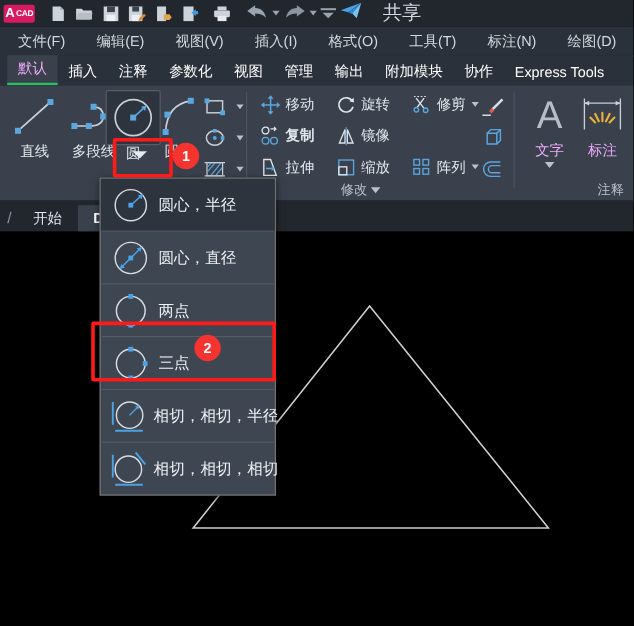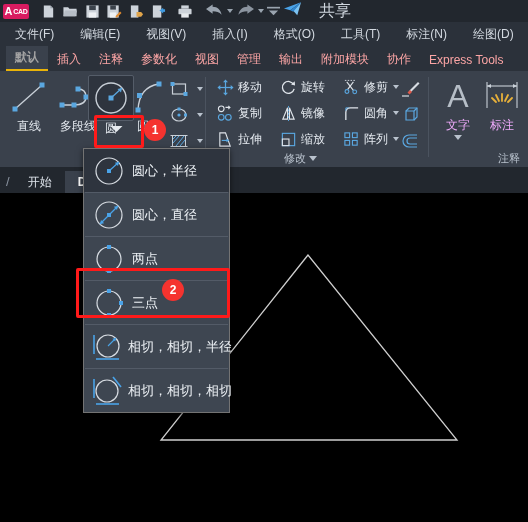--- a/index.html
+++ b/index.html
@@ -48,26 +48,26 @@
     color:#d3d9e0;font-size:12px;padding:0 9px;height:24px;
     display:flex;align-items:center;white-space:nowrap;
   }
 
   
   .tab-bar{
     position:absolute;left:0;top:46px;width:528px;height:25px;
     background:#2b313a;display:flex;align-items:flex-end;
   }
   .rtab{
-    color:#fca5a5;font-size:12px;padding:0 9px;height:23px;
+    color:#ffffff;font-size:12px;padding:0 9px;height:23px;
     display:flex;align-items:center;white-space:nowrap;
   }
   .rtab.active{
-    background:#3a414c;color:#a3a3a3;font-weight:bold;
-    border-bottom:2px solid #eab308;height:23px;
+    background:#3a414c;color:#f0abfc;font-weight:normal;
+    border-bottom:2px solid #22c55e;height:23px;
   }
 
   
   .ribbon{
     position:absolute;left:0;top:71px;width:528px;height:96px;
     background:#3a414c;border-bottom:1px solid #222831;
   }
   .panel{position:absolute;top:0;height:96px;}
   .panel-sep{
     position:absolute;top:6px;width:1px;height:80px;background:#4b535f;
@@ -410,51 +410,40 @@
               <path d="M4 3 L11 12" stroke="#dfe4ea" stroke-width="1.2" fill="none"></path>
               <path d="M11 3 L5 11" stroke="#dfe4ea" stroke-width="1.2" fill="none"></path>
               <circle cx="12.4" cy="13.6" r="2" fill="none" stroke="#5aa7e0" stroke-width="1.2"></circle>
               <circle cx="4.2" cy="13.2" r="2" fill="none" stroke="#5aa7e0" stroke-width="1.2"></circle>
             </svg>
         </div>
         <div class="ml">修剪</div>
         <div class="caret-sm"></div>
       </div>
 
-      <div class="mrow" style="left:8px;top:30px;">
+      <div class="mrow" style="left:8px;top:30px;font-weight:bold;">
         <div class="mi">
           <svg width="17" height="17" viewBox="0 0 18 18">
               <circle cx="4.5" cy="4" r="3" fill="none" stroke="#dfe4ea" stroke-width="1.2"></circle>
               <circle cx="4.5" cy="13" r="3" fill="none" stroke="#5aa7e0" stroke-width="1.2"></circle>
               <circle cx="12" cy="13" r="3" fill="none" stroke="#5aa7e0" stroke-width="1.2"></circle>
               <path d="M9 2.5h4.5l-1.4-1.6M13.5 2.5l-1.4 1.8" stroke="#dfe4ea" stroke-width="1.1" fill="none"></path>
             </svg>
         </div>
         <div class="ml">复制</div>
       </div>
       <div class="mrow" style="left:71px;top:30px;">
         <div class="mi">
           <svg width="17" height="17" viewBox="0 0 18 18">
               <path d="M8 3 L3 15 H8 Z" fill="none" stroke="#dfe4ea" stroke-width="1.2"></path>
               <path d="M10 3 L15 15 H10 Z" fill="none" stroke="#dfe4ea" stroke-width="1.2"></path>
               <line x1="9" y1="1" x2="9" y2="17" stroke="#5aa7e0" stroke-width="1" stroke-dasharray="2 1.6"></line>
             </svg>
         </div>
         <div class="ml">镜像</div>
-      </div>
-      <div class="mrow" style="left:134px;top:30px;">
-        <div class="mi">
-          <svg width="17" height="17" viewBox="0 0 18 18">
-              <path d="M3 16 V8 Q3 3 8 3 H16" fill="none" stroke="#dfe4ea" stroke-width="1.4"></path>
-              <line x1="3" y1="3" x2="3" y2="6" stroke="#5aa7e0" stroke-width="1"></line>
-              <line x1="3" y1="3" x2="6" y2="3" stroke="#5aa7e0" stroke-width="1"></line>
-            </svg>
-        </div>
-        <div class="ml">圆角</div>
-        <div class="caret-sm"></div>
       </div>
 
       <div class="mrow" style="left:8px;top:56px;">
         <div class="mi">
           <svg width="17" height="17" viewBox="0 0 18 18">
               <path d="M3 2 H9 L14 16 H3 Z" fill="none" stroke="#dfe4ea" stroke-width="1.2"></path>
               <line x1="5" y1="10" x2="12" y2="10" stroke="#5aa7e0" stroke-width="1.2"></line>
               <path d="M13 10l-3-2v4z" fill="#5aa7e0"></path>
             </svg>
         </div>

